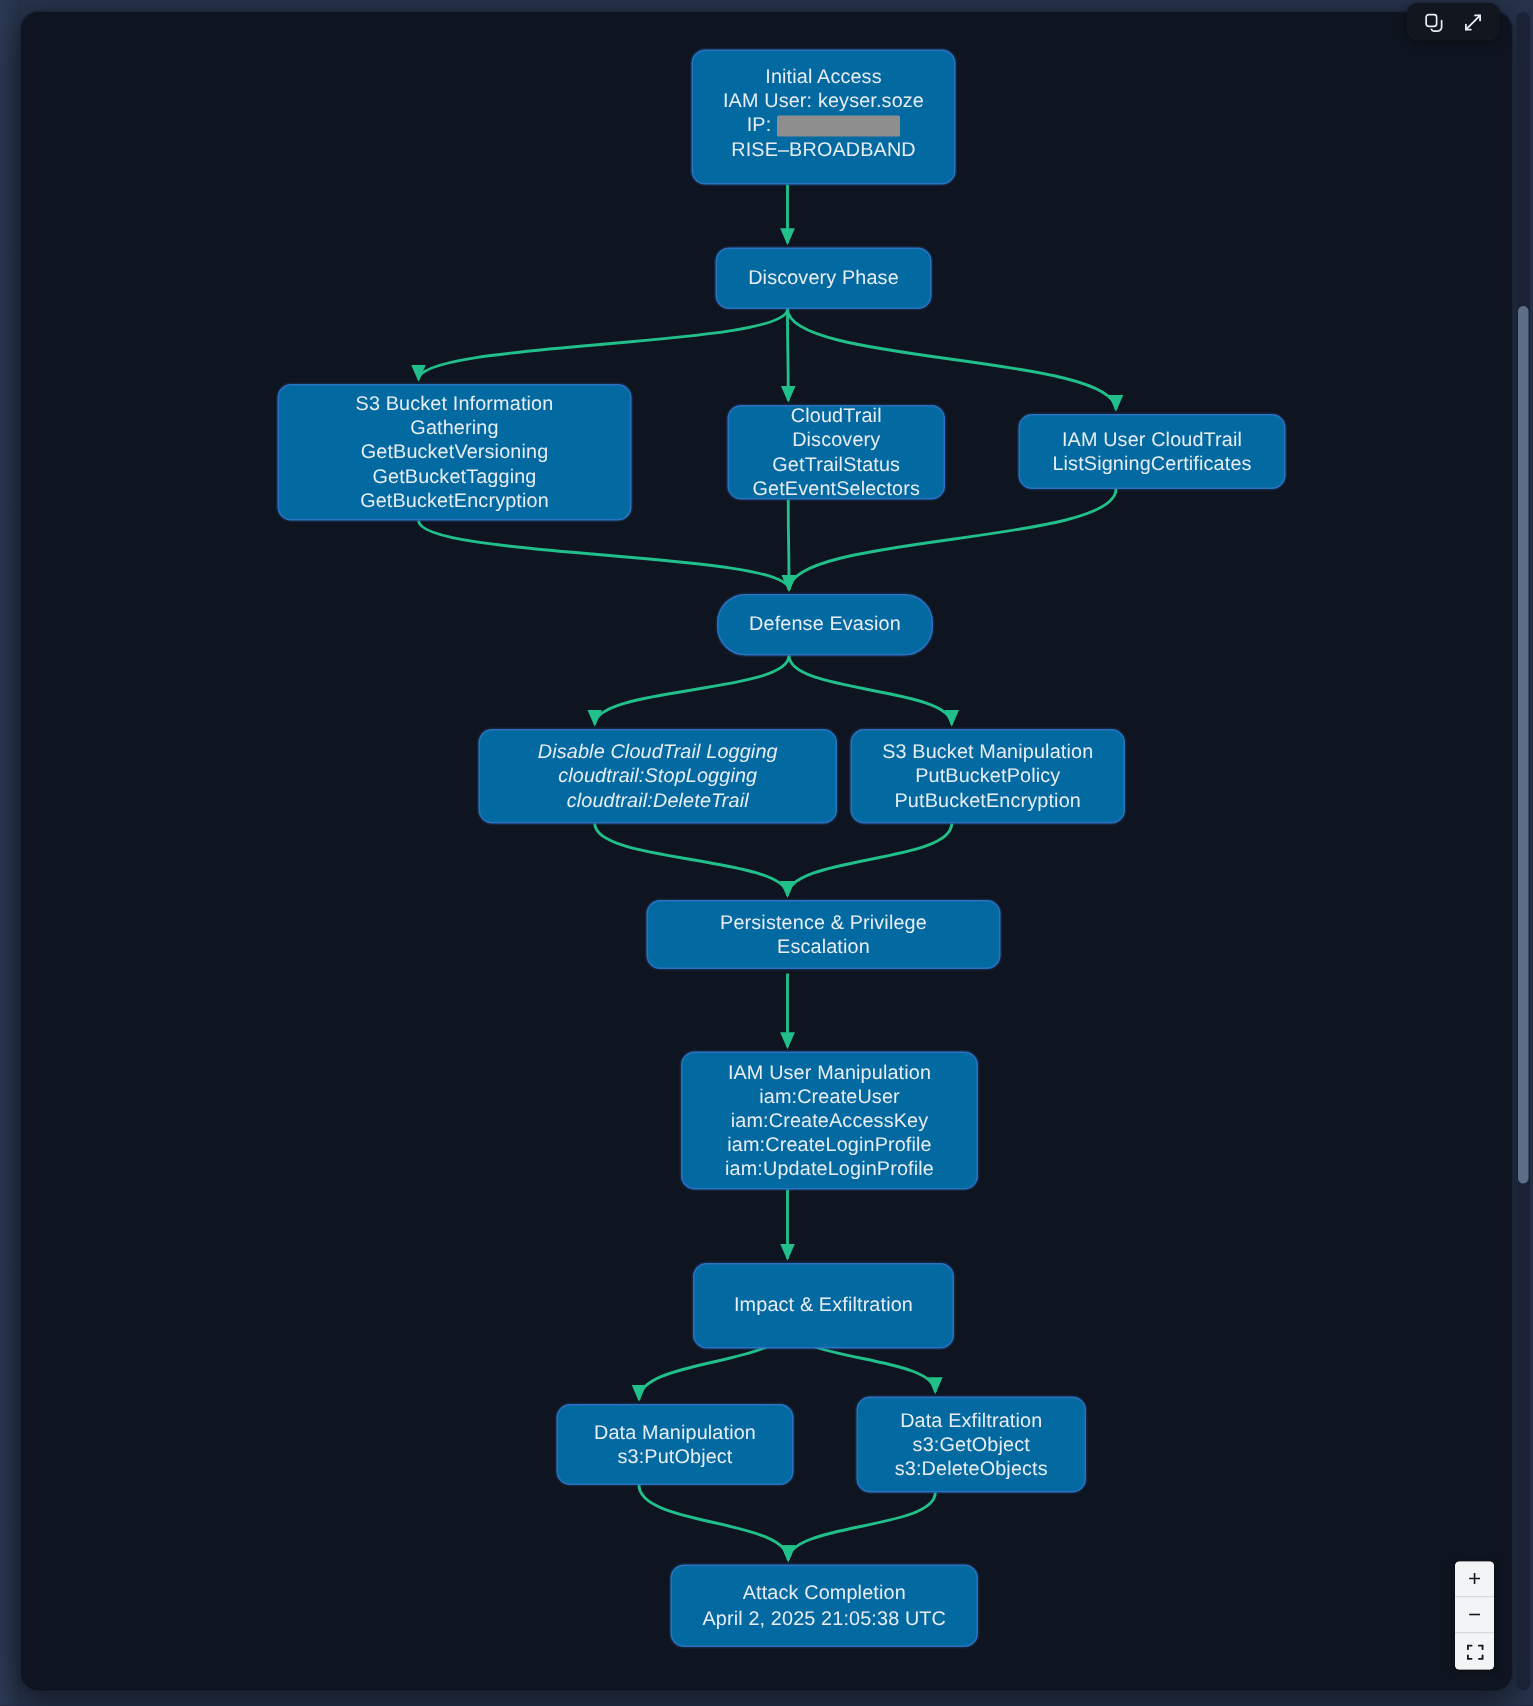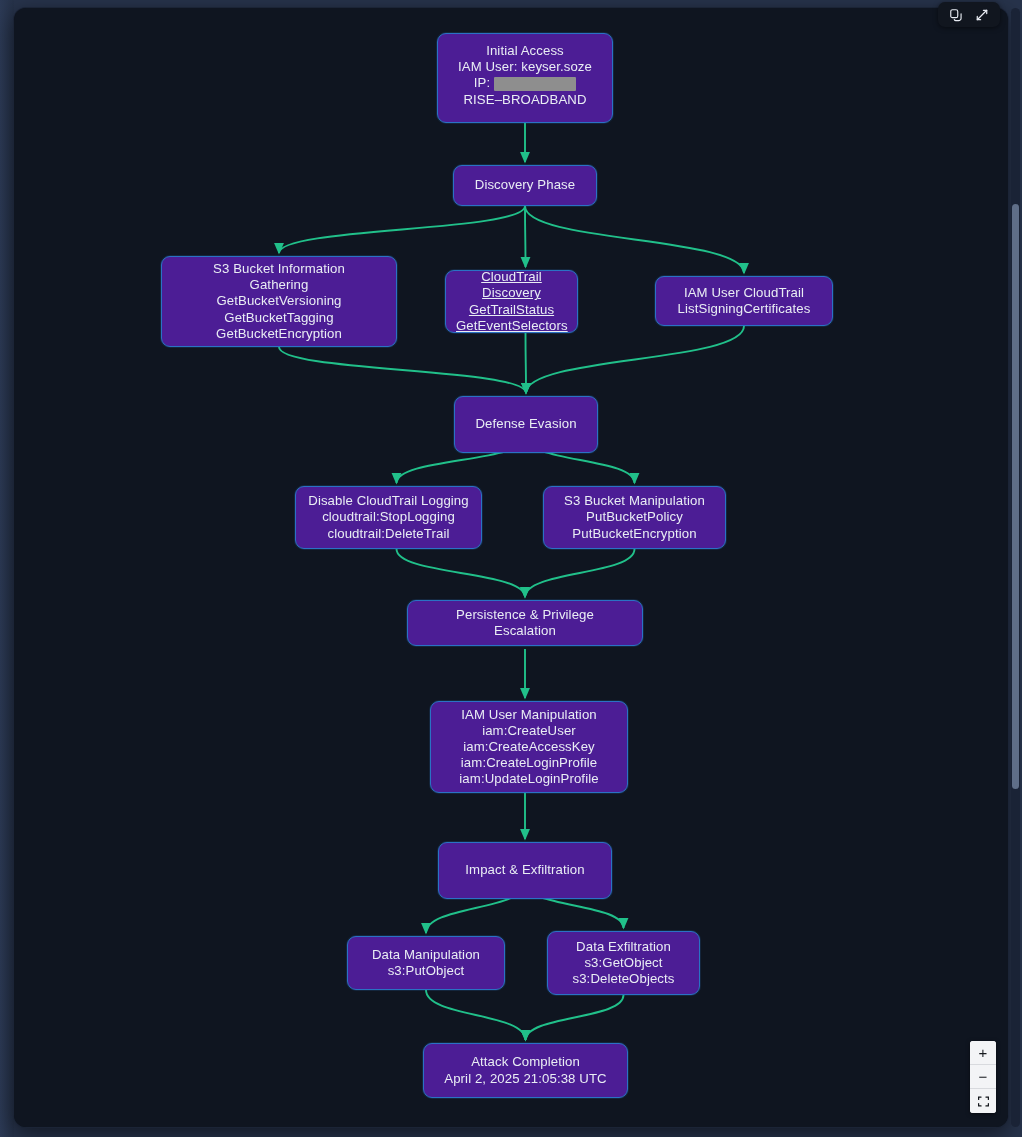--- a/index.html
+++ b/index.html
@@ -40,33 +40,34 @@
   .canvas {
     position: absolute;
     inset: 0;
     background: #0f1520;
   }
   
   .node {
     position: absolute;
     border: 1.6px solid #2a72c4;
     border-radius: 9px;
-    background: #4c1d95;
+    background: #0369a1;
     color: #e9edf4;
     font-size: 13.2px;
     line-height: 16.2px;
     text-align: center;
     display: flex;
     align-items: center;
     justify-content: center;
     padding: 5px 10px;
     letter-spacing: .1px;
     box-shadow: 0 0 0 1px rgba(42,114,196,.18);
     white-space: pre-line;
     z-index: 3;
+    margin-left: 24px;
   }
   .node .ntext { display: block; width: 100%; }
   .node.has-redact { display: block; padding-top: 9px; }
   .node.has-redact .line { display: block; }
   .redact-line {
     display: flex; align-items: center; justify-content: center; gap: 4px;
     height: 16.2px;
   }
   .redact-box {
     display: inline-block;
@@ -180,27 +181,27 @@
       </svg>
 
       <div id="node-layer">
           <div class="node has-redact" style="left: 423px; top: 25px; width: 176px; height: 90px;"><div><div class="line">Initial Access</div><div class="line">IAM User: keyser.soze</div><div class="redact-line"><span>IP:</span><span class="redact-box"></span></div><div class="line">RISE–BROADBAND</div></div></div>
           <div class="node" style="left: 439px; top: 157px; width: 144px; height: 41px; justify-content: flex-end;"><span class="ntext">Discovery Phase</span></div>
           <div class="node" style="left: 147px; top: 248px; width: 236px; height: 91px;"><span class="ntext">S3 Bucket Information
 Gathering
 GetBucketVersioning
 GetBucketTagging
 GetBucketEncryption</span></div>
-          <div class="node" style="left: 431px; top: 262px; width: 133px; height: 63px; text-decoration: underline;"><span class="ntext">CloudTrail Discovery
+          <div class="node" style="left: 447px; top: 262px; width: 145px; height: 63px;"><span class="ntext">CloudTrail Discovery
 GetTrailStatus
 GetEventSelectors</span></div>
           <div class="node" style="left: 641px; top: 268px; width: 178px; height: 50px;"><span class="ntext">IAM User CloudTrail
 ListSigningCertificates</span></div>
-          <div class="node" style="left: 440px; top: 388px; width: 144px; height: 57px;"><span class="ntext">Defense Evasion</span></div>
-          <div class="node" style="left: 281px; top: 478px; width: 187px; height: 63px;"><span class="ntext">Disable CloudTrail Logging
+          <div class="node" style="left: 440px; top: 388px; width: 144px; height: 41px; border-radius: 19px;"><span class="ntext">Defense Evasion</span></div>
+          <div class="node" style="left: 281px; top: 478px; width: 239px; height: 63px; font-style: italic;"><span class="ntext">Disable CloudTrail Logging
 cloudtrail:StopLogging
 cloudtrail:DeleteTrail</span></div>
           <div class="node" style="left: 529px; top: 478px; width: 183px; height: 63px;"><span class="ntext">S3 Bucket Manipulation
 PutBucketPolicy
 PutBucketEncryption</span></div>
           <div class="node" style="left: 393px; top: 592px; width: 236px; height: 46px;"><span class="ntext">Persistence &amp; Privilege
 Escalation</span></div>
           <div class="node" style="left: 416px; top: 693px; width: 198px; height: 92px;"><span class="ntext">IAM User Manipulation
 iam:CreateUser
 iam:CreateAccessKey

